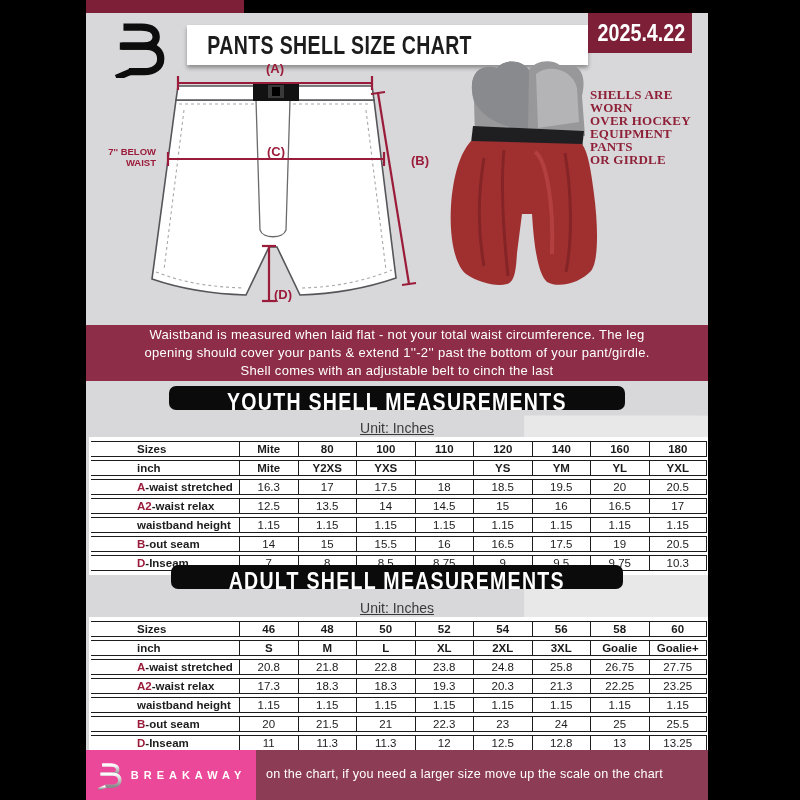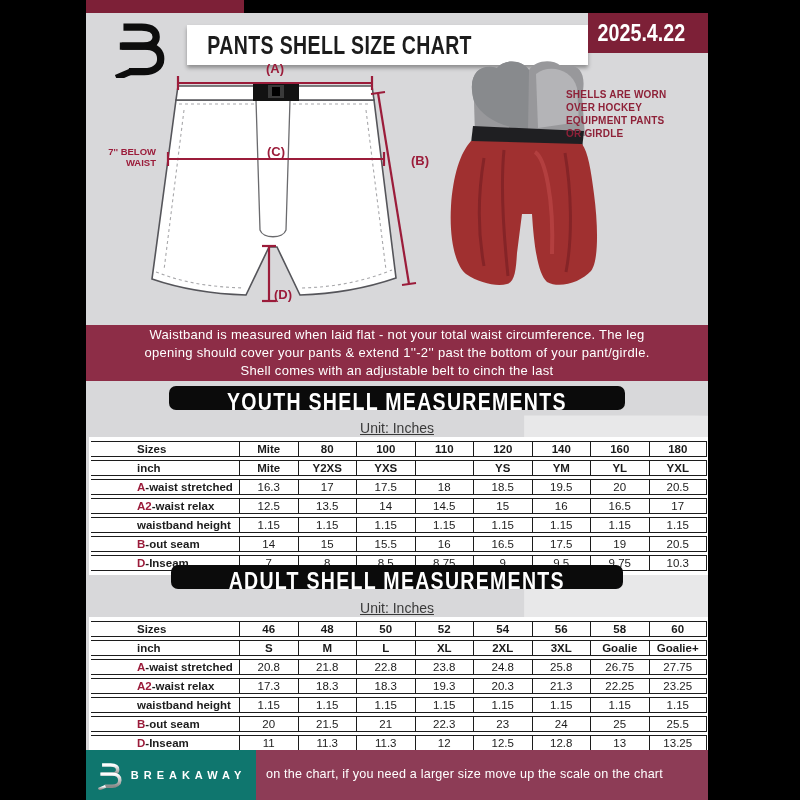--- a/index.html
+++ b/index.html
@@ -4,27 +4,27 @@
 <style>
   html,body{margin:0;padding:0;background:#000;}
   body{width:800px;height:800px;position:relative;font-family:"Liberation Sans",sans-serif;overflow:hidden;}
   .flyer{position:absolute;left:86px;top:0;width:622px;height:800px;background:#d8d8da;overflow:hidden;}
   
   .top-strip{position:absolute;left:0;top:0;width:622px;height:13px;background:#000;}
   .top-strip .maroon{position:absolute;left:0;top:0;width:158px;height:13px;background:#7d2037;}
   
   .title-bar{position:absolute;left:101px;top:13px;width:401px;height:40px;background:#fff;box-shadow:0 3px 4px rgba(0,0,0,.35);margin-top:12px;}
   .title-bar span{display:inline-block;transform:scaleX(.78);transform-origin:left center;font-size:25px;font-weight:700;letter-spacing:.5px;color:#1c1c1c;line-height:40px;padding-left:26px;white-space:nowrap;}
-  .date-box{position:absolute;left:502px;top:13px;width:120px;height:40px;background:#7d2037;text-align:left;}
+  .date-box{position:absolute;left:502px;top:13px;width:104px;height:40px;background:#7d2037;text-align:right;}
   .date-box span{display:inline-block;transform:scaleX(.82);font-size:24px;font-weight:700;color:#fff;line-height:40px;white-space:nowrap;}
   .logo-top{position:absolute;left:24px;top:18px;}
   
   .meas-label{position:absolute;width:44px;text-align:center;font-size:13px;font-weight:700;color:#9b1c3a;}
   .waist-note{position:absolute;left:6px;top:146px;width:64px;text-align:right;font-size:9.5px;font-weight:700;color:#9b1c3a;line-height:11px;}
-  .side-note{position:absolute;left:480px;top:88px;width:116px;font-size:10px;font-weight:700;color:#8e2138;line-height:13px;letter-spacing:.2px;}
+  .side-note{position:absolute;left:504px;top:88px;width:116px;font-size:13px;font-weight:700;color:#8e2138;line-height:13px;letter-spacing:.2px;font-family:Liberation Serif, serif;}
   .svg-abs{position:absolute;}
   
   .banner{position:absolute;left:0;top:325px;width:622px;height:56px;background:#8d2d47;color:#fff;display:flex;flex-direction:column;justify-content:center;text-align:center;}
   .banner div{font-size:13px;line-height:18px;letter-spacing:.3px;}
   
   .section-header{position:absolute;left:0;width:622px;text-align:center;}
   .section-header .box{display:inline-block;background:#0b0b0b;border-radius:7px;height:24px;line-height:32px;padding:0 28px;}
   .section-header .box span{display:inline-block;transform:scaleX(.85);font-size:23px;font-weight:700;letter-spacing:1.5px;color:#fff;white-space:nowrap;}
   .unit-line{position:absolute;left:0;width:622px;text-align:center;font-size:14px;color:#3a3a3a;text-decoration:underline;}
   
@@ -35,21 +35,21 @@
   td{border-left:1.4px solid #1c1c1c;text-align:center;font-weight:400;}
   td:last-child{border-right:1.4px solid #1c1c1c;}
   td.b{font-weight:700;}
   th{text-align:left;padding-left:46px;font-weight:700;}
   .pfx{color:#9b1c3a;font-weight:700;}
   
   .watermark{position:absolute;right:-170px;top:330px;font-size:540px;line-height:1;font-weight:700;color:rgba(255,255,255,.42);z-index:0;}
   .layer{position:relative;z-index:1;}
   
   .footer{position:absolute;left:0;top:750px;width:622px;height:50px;display:flex;}
-  .footer .brand-box{width:170px;background:#0f766e;display:flex;align-items:center;justify-content:center;gap:9px;}
+  .footer .brand-box{width:170px;background:#ec4899;display:flex;align-items:center;justify-content:center;gap:9px;}
   .footer .brand-box .brand{color:#fff;font-size:11px;font-weight:600;letter-spacing:5px;white-space:nowrap;}
   .footer .note{flex:1;background:#8d3c56;color:#fff;padding:1px 10px;display:flex;flex-direction:column;justify-content:center;}
   .footer .note div{font-size:12.6px;line-height:15.5px;letter-spacing:.2px;white-space:nowrap;}
 </style>
 </head>
 <body>
 
 <div class="flyer">
 
   <div class="watermark">B</div>

